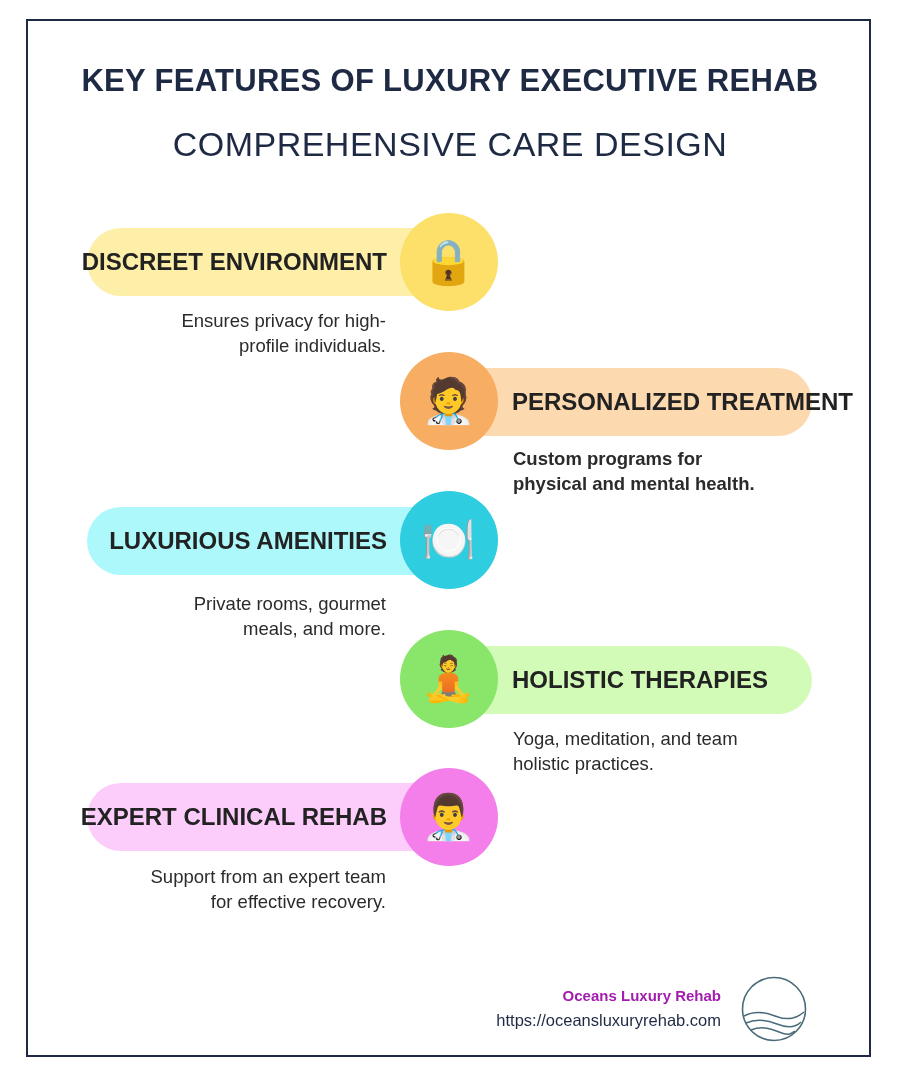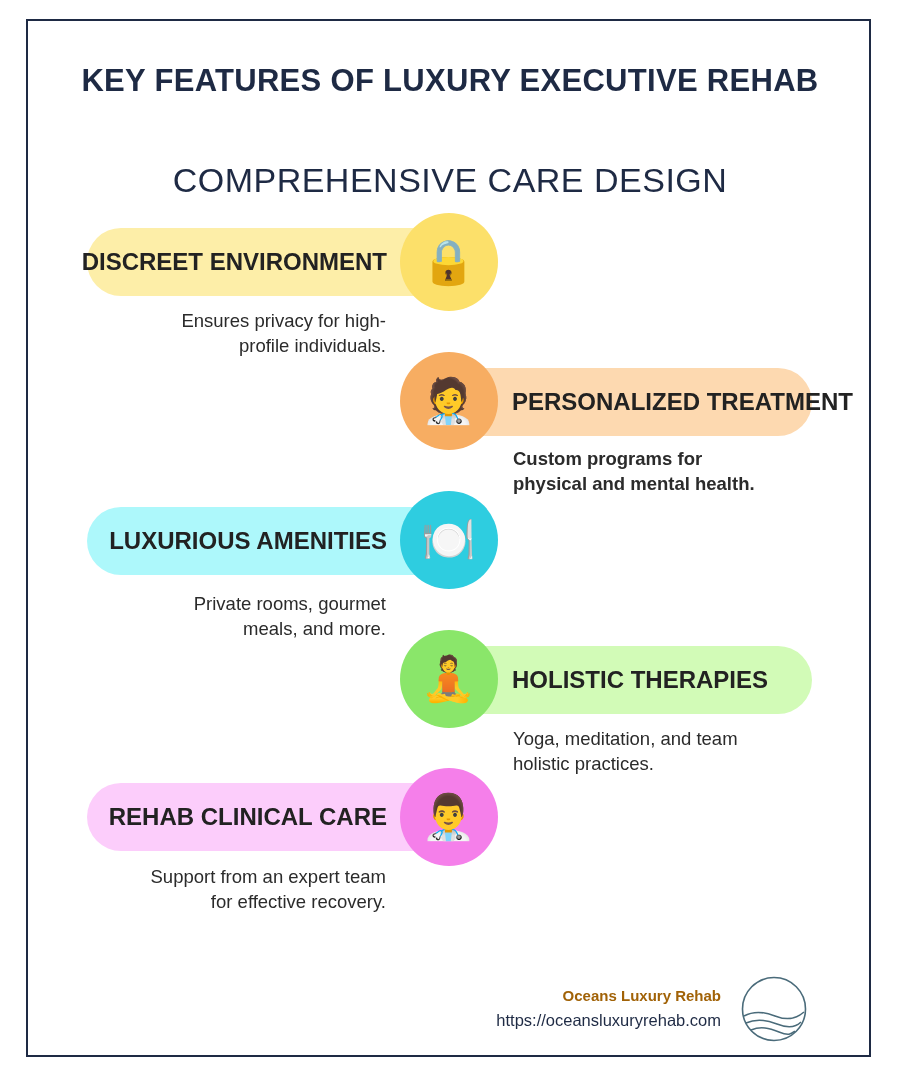--- a/index.html
+++ b/index.html
@@ -1,34 +1,34 @@
 <!DOCTYPE html>
 <html><head>
 <meta charset="utf-8">
 <style>
   html, body { margin: 0; padding: 0; background: #ffffff; }
   body { width: 900px; height: 1080px; position: relative; font-family: "Liberation Sans", sans-serif; color: #1f1f1f; }
   .frame { position: absolute; left: 26px; top: 19px; width: 845px; height: 1038px; border: 2px solid #1e2a44; box-sizing: border-box; }
   .title { position: absolute; top: 63px; left: 0; width: 900px; text-align: center; font-size: 31px; font-weight: bold; color: #1e2a44; letter-spacing: 0.3px; }
-  .subtitle { position: absolute; top: 125px; left: 0; width: 900px; text-align: center; font-size: 34px; font-weight: normal; color: #1e2a44; letter-spacing: 0.5px; margin-top: 36px; }
+  .subtitle { position: absolute; top: 125px; left: 0; width: 900px; text-align: center; font-size: 34px; font-weight: normal; color: #1e2a44; letter-spacing: 0.5px; }
 
   .pill { position: absolute; height: 68px; border-radius: 34px; display: flex; align-items: center; box-sizing: border-box; }
   .pill .label { font-size: 24px; font-weight: bold; color: #222222; white-space: nowrap; }
   .pill.left { left: 87px; width: 360px; justify-content: flex-end; padding-right: 60px; }
   .pill.right { left: 450px; width: 362px; justify-content: flex-start; padding-left: 62px; }
 
   .circle { position: absolute; width: 98px; height: 98px; border-radius: 50%; display: flex; align-items: center; justify-content: center; font-size: 44px; line-height: 1; }
   .circle.left { left: 400px; }
   .circle.right { left: 400px; }
 
   .desc { position: absolute; font-size: 18.5px; line-height: 25px; color: #2b2b2b; }
   .desc.left { right: 514px; text-align: right; width: 300px; }
   .desc.right { left: 513px; text-align: left; width: 300px; }
 
-  .footer-name { position: absolute; right: 179px; top: 987px; font-size: 15px; font-weight: bold; color: #a16207; text-align: right; }
+  .footer-name { position: absolute; right: 179px; top: 987px; font-size: 15px; font-weight: bold; color: #a21caf; text-align: right; }
   .footer-url { position: absolute; right: 179px; top: 1011px; font-size: 16.5px; color: #1e2a44; text-align: right; }
   .logo { position: absolute; left: 741px; top: 976px; width: 66px; height: 66px; }
 </style>
 </head>
 <body>
 
 <div class="frame"></div>
 
 <div class="title">KEY FEATURES OF LUXURY EXECUTIVE REHAB</div>
 <div class="subtitle">COMPREHENSIVE CARE DESIGN</div>
@@ -63,21 +63,21 @@
 <div class="pill right" style="top:646px;background:#d2fbb7;">
   <span class="label">HOLISTIC THERAPIES</span>
 </div>
 <div class="circle right" style="top:630px;background:#8ae66a;">🧘</div>
 <div class="desc right" style="top:726px;">
   <div>Yoga, meditation, and team</div>
   <div>holistic practices.</div>
 </div>
 
 <div class="pill left" style="top:783px;background:#fccdfb;">
-  <span class="label">REHAB CLINICAL CARE</span>
+  <span class="label">EXPERT CLINICAL REHAB</span>
 </div>
 <div class="circle left" style="top:768px;background:#f57fea;">👨‍⚕️</div>
 <div class="desc left" style="top:864px;">
   <div>Support from an expert team</div>
   <div>for effective recovery.</div>
 </div>
 
 <div class="footer-name">Oceans Luxury Rehab</div>
 <div class="footer-url">https://oceansluxuryrehab.com</div>
 <svg class="logo" viewBox="0 0 66 66">

